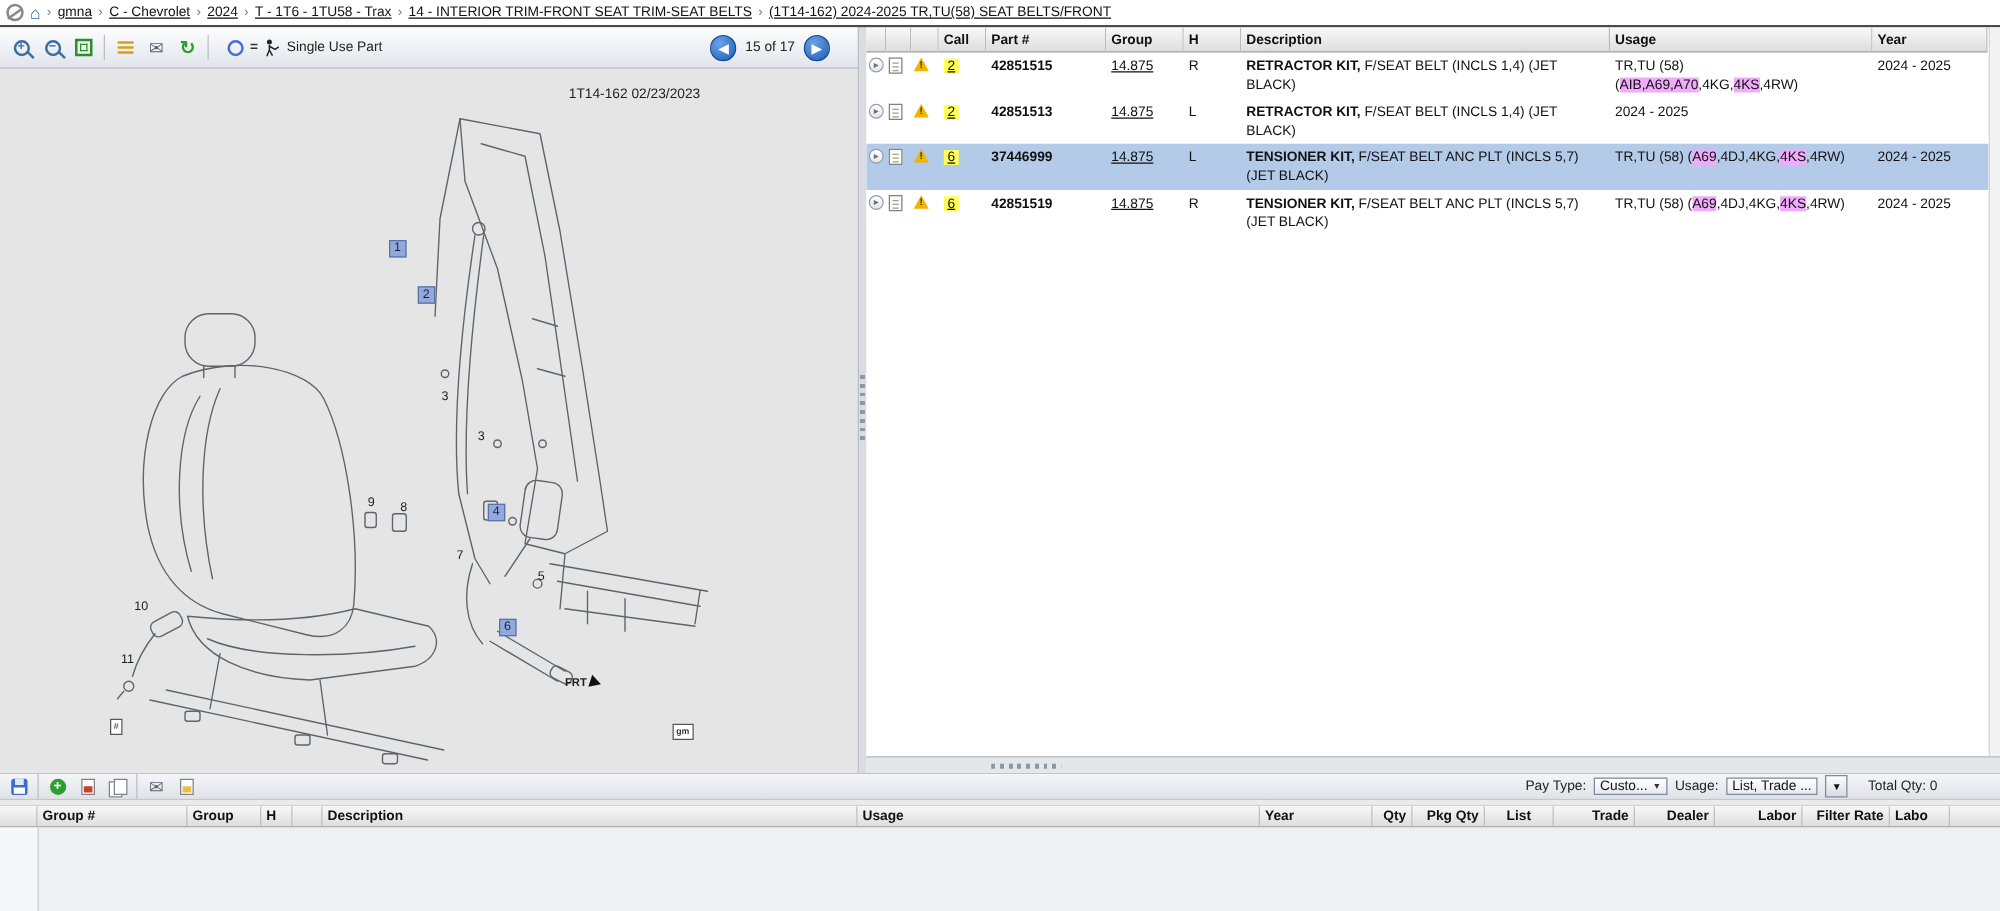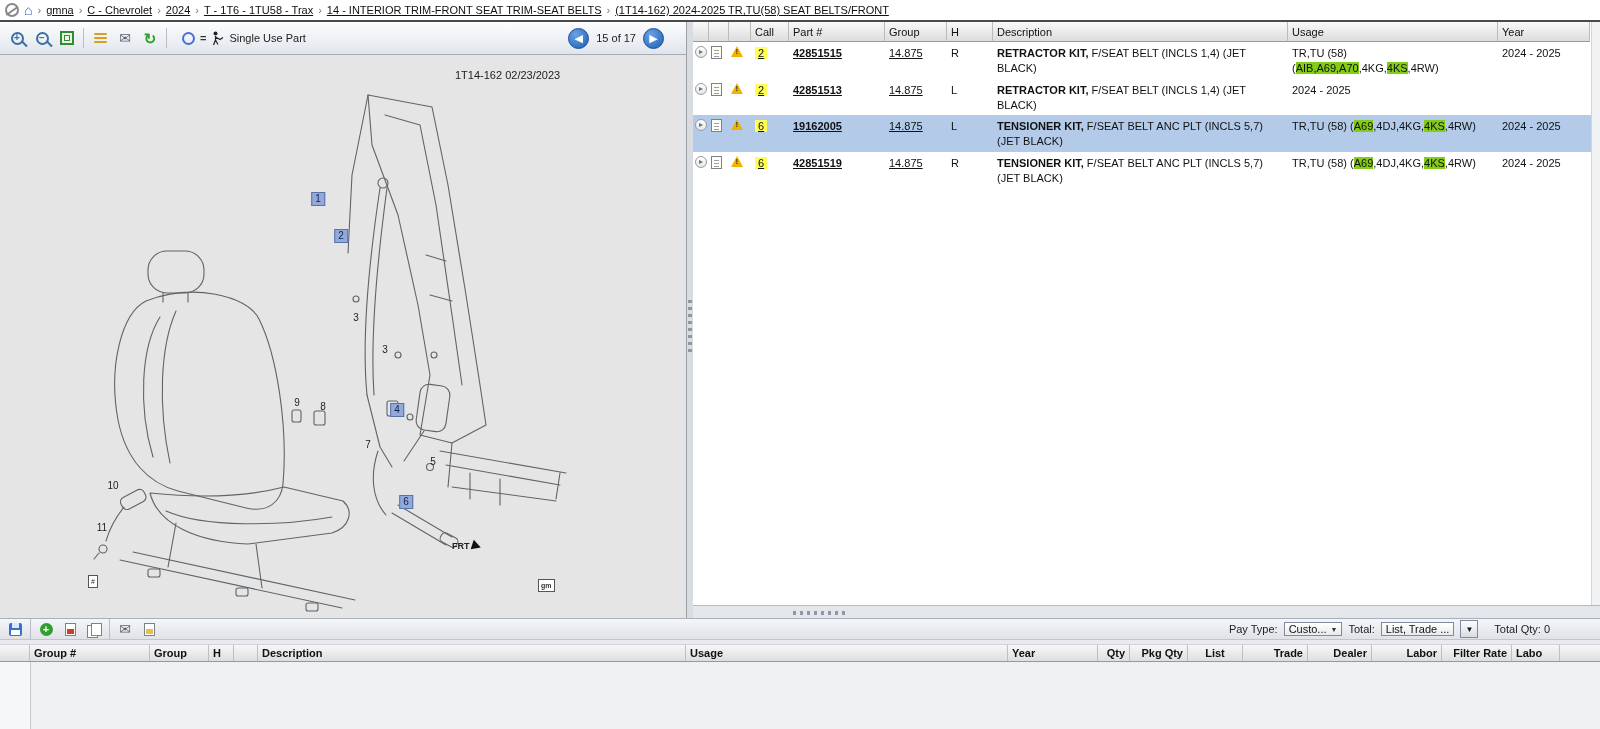--- a/index.html
+++ b/index.html
@@ -66,36 +66,36 @@
   .frt .arrow{width:0;height:0;border-top:5px solid transparent;border-bottom:5px solid transparent;border-left:9px solid #111;transform:rotate(18deg)}
   .corner-box{position:absolute;border:1px solid #555;background:#fff;font-size:7px;line-height:1;padding:2px 2px;color:#333}
   .corner-box.left{left:88px;top:520px}
   .corner-box.right{left:538px;top:524px;font-weight:bold}
 
   
   .table-wrap{flex:1;display:flex;min-height:0}
   .table-main{flex:1;overflow:hidden}
   .scroll-strip{width:9px;flex:0 0 9px;background:#f1f2f4;border-left:1px solid #d2d5d9}
   .pt-cols{display:grid;grid-template-columns:16px 20px 22px 38px 96px 62px 46px 295px 210px 92px}
-  .pt-header .hc{background:linear-gradient(#f9f9f9,#dddddd);border-right:1px solid #bbb;border-bottom:1px solid #999;font-weight:normal;padding:4px 4px 3px;white-space:nowrap;overflow:hidden}
+  .pt-header .hc{background:linear-gradient(#f9f9f9,#dddddd);border-right:1px solid #bbb;border-bottom:1px solid #999;font-weight:bold;padding:4px 4px 3px;white-space:nowrap;overflow:hidden}
   .prow{border-bottom:1px solid transparent;align-items:start;cursor:default}
   .prow.selected{background:#b3cbe9}
   .pc{padding:4px 4px 2px;line-height:1.35;overflow:hidden}
   .c-exp,.c-doc,.c-warn{padding-left:2px;padding-right:0}
   .exp{width:12px;height:12px;border:1px solid #979ca3;border-radius:50%;background:linear-gradient(#fff,#e3e6ea);display:flex;align-items:center;justify-content:center;color:#6a7078;font-size:8px;line-height:1}
   .exp::after{content:"▸"}
   .doc{display:block;width:11px;height:13px;border:1px solid #7d828a;background:#fdfdf2;position:relative}
   .doc i{position:absolute;left:2px;right:2px;height:1px;background:#9aa0a8}
   .doc i:nth-child(1){top:3px}.doc i:nth-child(2){top:6px}.doc i:nth-child(3){top:9px}
   .warn{width:0;height:0;border-left:6px solid transparent;border-right:6px solid transparent;border-bottom:11px solid #f0b400;position:relative;display:block}
   .warn::after{content:"!";position:absolute;left:-1.5px;top:1px;font-size:8px;font-weight:bold;color:#333}
   .call{background:#ffff55;text-decoration:underline;padding:0 3px;cursor:pointer}
-  .part-link{font-weight:bold;text-decoration:underline;cursor:pointer}
+  .part-link{font-weight:bold;cursor:pointer}
   .group-link{text-decoration:underline;cursor:pointer}
-  .hl-chip{background:#84cc16}
+  .hl-chip{background:#f0abfc}
 
   .h-splitter{height:13px;flex:0 0 13px;background:#e3e6ea;border-top:1px solid #b5bac2;position:relative;cursor:row-resize}
   .h-splitter .dots{position:absolute;top:5px;left:100px;height:4px;width:56px;background:repeating-linear-gradient(to right,#8f97a3 0 3px,transparent 3px 7px)}
 
   
   .bottom-toolbar{height:22px;background:linear-gradient(#f5f6f8,#dfe2e7);border-top:1px solid #aab0b8;border-bottom:1px solid #c2c6cc;display:flex;align-items:center;gap:6px;padding:0 6px}
   .bt-ic{width:18px;height:16px;display:flex;align-items:center;justify-content:center;cursor:pointer}
   .floppy{width:13px;height:13px;background:#3a6fd0;border-radius:2px;position:relative}
   .floppy::before{content:"";position:absolute;left:3px;top:0;width:7px;height:5px;background:#dfe6f5}
   .floppy::after{content:"";position:absolute;left:2px;bottom:1px;width:9px;height:5px;background:#fff}
@@ -329,21 +329,21 @@
                 <span class="doc">
                   <i></i>
                   <i></i>
                   <i></i>
                 </span>
               </div>
               <div class="pc c-warn">
                 <span class="warn"></span>
               </div>
               <div class="pc c-call"><span class="call">6</span></div>
-              <div class="pc c-part"><span class="part-link">19162005</span></div>
+              <div class="pc c-part"><span class="part-link">37446999</span></div>
               <div class="pc c-group"><span class="group-link">14.875</span></div>
               <div class="pc c-h">L</div>
               <div class="pc c-desc"><b>TENSIONER KIT,</b> F/SEAT BELT ANC PLT (INCLS 5,7) (JET BLACK)</div>
               <div class="pc c-usage">TR,TU (58) (<span class="hl-chip">A69</span>,4DJ,4KG,<span class="hl-chip">4KS</span>,4RW)</div>
               <div class="pc c-year">2024 - 2025</div>
             </div>
             <div class="pt-cols prow">
               <div class="pc c-exp">
                 <span class="exp"></span>
               </div>
@@ -397,21 +397,21 @@
   <span class="bt-ic">
       <span class="docic yellow"></span>
     </span>
 
   <span class="bt-right">
     <span class="bt-label">Pay Type:</span>
     <span class="select-box">
       <span>Custo...</span>
       <span class="dd">▼</span>
     </span>
-    <span class="bt-label">Total:</span>
+    <span class="bt-label">Usage:</span>
     <span class="select-box">
       <span>List, Trade ...</span>
     </span>
     <span class="dd-btn">
         <span>▼</span>
       </span>
     <span class="total-qty">Total Qty: 0</span>
   </span>
 </div>
 

